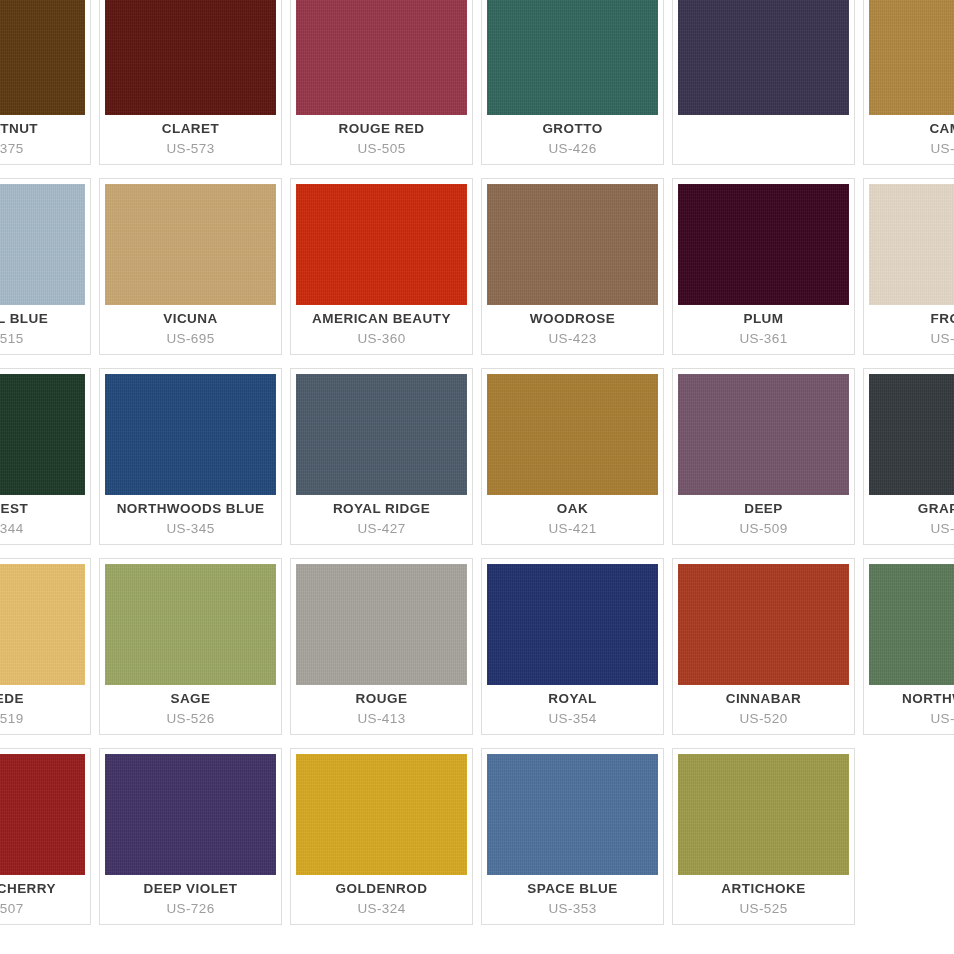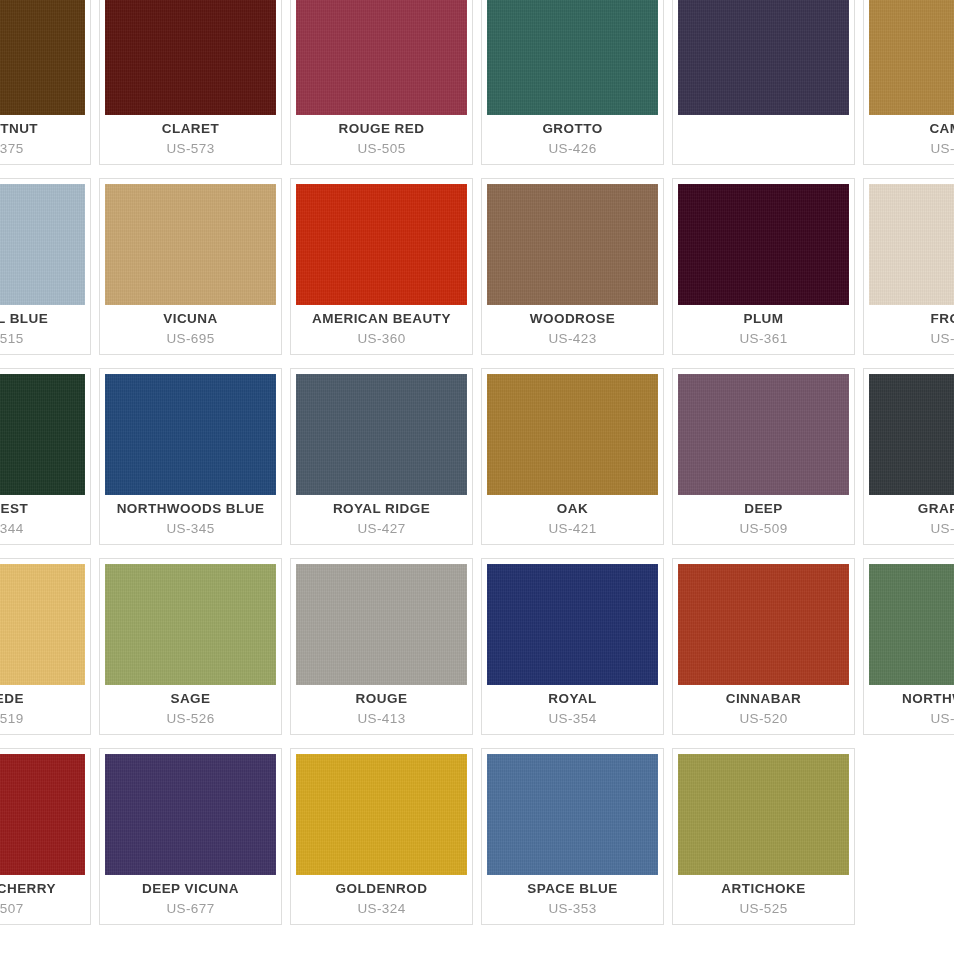--- a/index.html
+++ b/index.html
@@ -261,22 +261,22 @@
     <div class="swatch-card">
       <div class="swatch-chip" style="background-color: rgb(152, 29, 29);"></div>
       <div class="swatch-meta">
         <div class="swatch-name">BLACK CHERRY</div>
         <div class="swatch-code">US-507</div>
       </div>
     </div>
     <div class="swatch-card">
       <div class="swatch-chip" style="background-color: rgb(65, 52, 101);"></div>
       <div class="swatch-meta">
-        <div class="swatch-name">DEEP VICUNA</div>
-        <div class="swatch-code">US-677</div>
+        <div class="swatch-name">DEEP VIOLET</div>
+        <div class="swatch-code">US-726</div>
       </div>
     </div>
     <div class="swatch-card">
       <div class="swatch-chip" style="background-color: rgb(214, 169, 34);"></div>
       <div class="swatch-meta">
         <div class="swatch-name">GOLDENROD</div>
         <div class="swatch-code">US-324</div>
       </div>
     </div>
     <div class="swatch-card">

